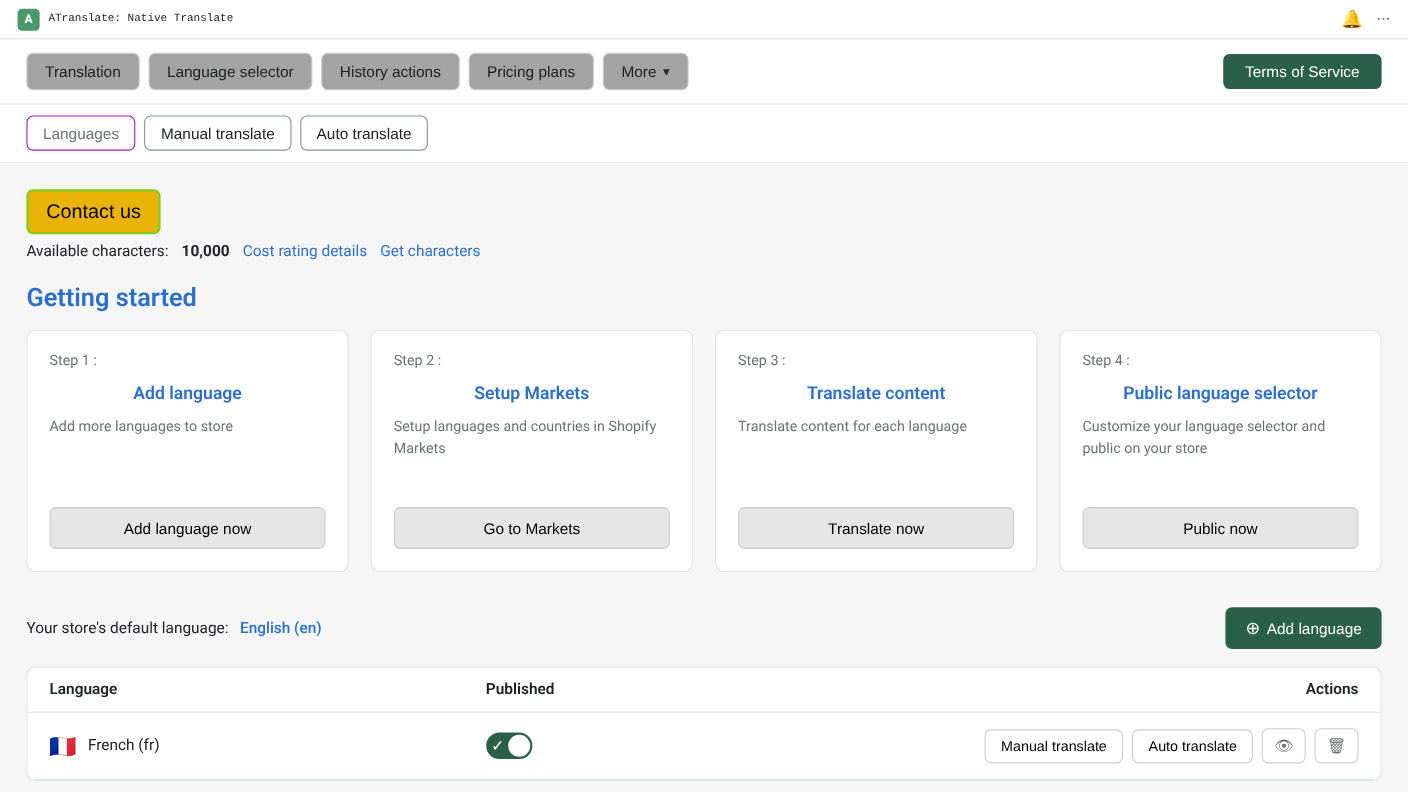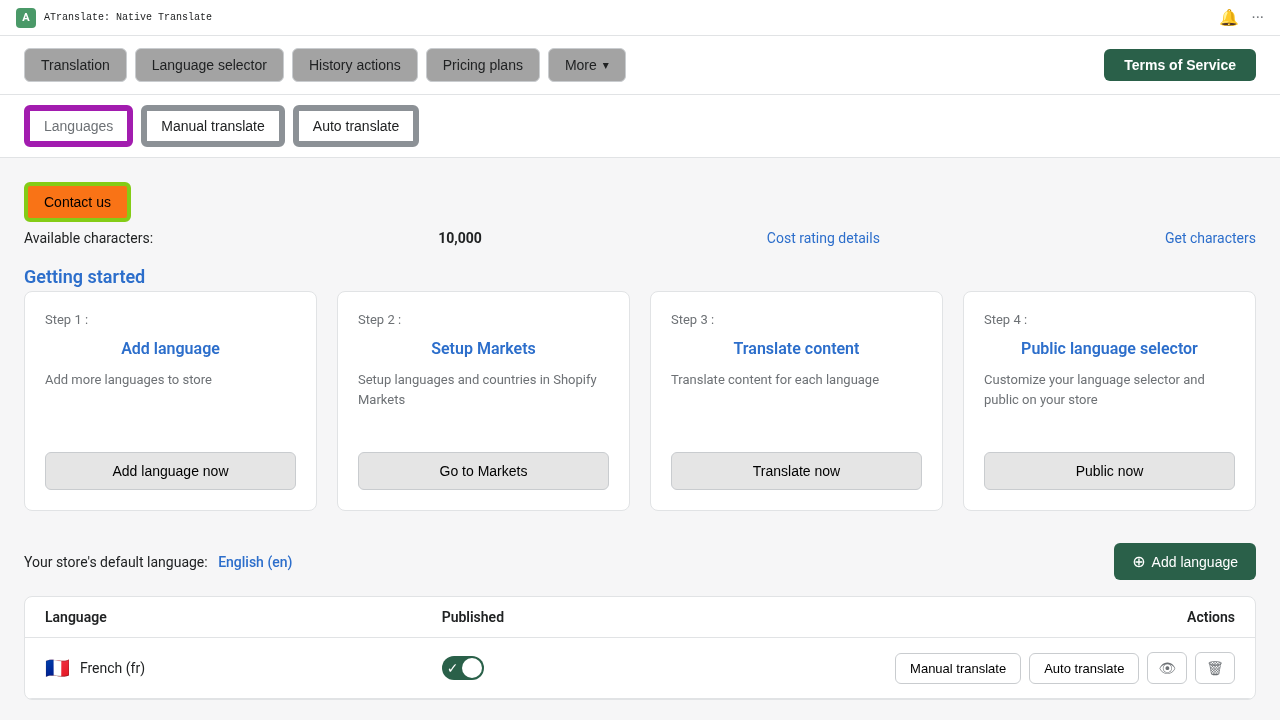--- a/index.html
+++ b/index.html
@@ -28,31 +28,31 @@
     }
     .nav-tabs { display: flex; gap: 8px; }
     .nav-tab {
       padding: 8px 16px; border: 1px solid #c9cccf; border-radius: 6px;
       background: #a3a3a3; cursor: pointer; font-size: 14px; color: #202223;
       display: flex; align-items: center; gap: 6px;
     }
     .nav-tab-tos {
       padding: 8px 20px; border-radius: 6px;
       background: #2a6049; color: #fff; border: none; cursor: pointer;
-      font-size: 14px; font-weight: 700;
+      font-size: 14px; font-weight: 400;
     }
 
     
     .sub-nav {
       display: flex; gap: 8px;
       background: #fff; border-bottom: 1px solid #e1e3e5;
       padding: 10px 24px;
     }
     .sub-tab {
-      padding: 7px 14px; border: 6px solid #a21caf; border-radius: 6px;
+      padding: 7px 14px; border: 1px solid #a21caf; border-radius: 6px;
       background: #fff; cursor: pointer; font-size: 14px; color: #6d7175;
     }
     .sub-tab.active {
       background: #fff; color: #202223; border-color: #8c9196;
       font-weight: 500;
     }
 
     
     .content { padding: 24px; background: #f6f6f7; min-height: calc(720px - 130px); }
 
@@ -61,31 +61,31 @@
       display: flex; align-items: center; justify-content: space-between;
       margin-bottom: 8px;
     }
     .page-title-row { display: flex; align-items: center; gap: 12px; }
     .page-title { font-size: 20px; font-weight: 600; color: #202223; }
     .plan-badge {
       padding: 3px 10px; background: #f6f6f7; border: 1px solid #c9cccf;
       border-radius: 4px; font-size: 12px; color: #6d7175; font-weight: 500;
     }
     .contact-btn {
-      padding: 8px 16px; border: 4px solid #84cc16; border-radius: 6px;
-      background: #f97316; cursor: pointer; font-size: 14px;
-    }
-
-    
-    .chars-row { display: flex; align-items: center; gap: 12px; margin-bottom: 20px; font-size: 14px; justify-content: space-between; }
+      padding: 8px 16px; border: 2px solid #84cc16; border-radius: 6px;
+      background: #eab308; cursor: pointer; font-size: 18px;
+    }
+
+    
+    .chars-row { display: flex; align-items: center; gap: 12px; margin-bottom: 20px; font-size: 14px; }
     .chars-count { font-weight: 700; }
     .link { color: #2c6ecb; cursor: pointer; text-decoration: none; }
 
     
-    .section-title { font-size: 18px; font-weight: 600; color: #2c6ecb; margin-bottom: 4px; }
+    .section-title { font-size: 23px; font-weight: 600; color: #2c6ecb; margin-bottom: 16px; }
 
     
     .steps-grid { display: grid; grid-template-columns: repeat(4, 1fr); gap: 20px; margin-bottom: 32px; }
     .step-card {
       background: #fff; border: 1px solid #e1e3e5; border-radius: 8px;
       padding: 20px; display: flex; flex-direction: column; justify-content: space-between;
       min-height: 220px;
     }
     .step-label { font-size: 13px; color: #6d7175; margin-bottom: 12px; }
     .step-title { font-size: 16px; font-weight: 600; color: #2c6ecb; text-align: center; margin-bottom: 12px; }

